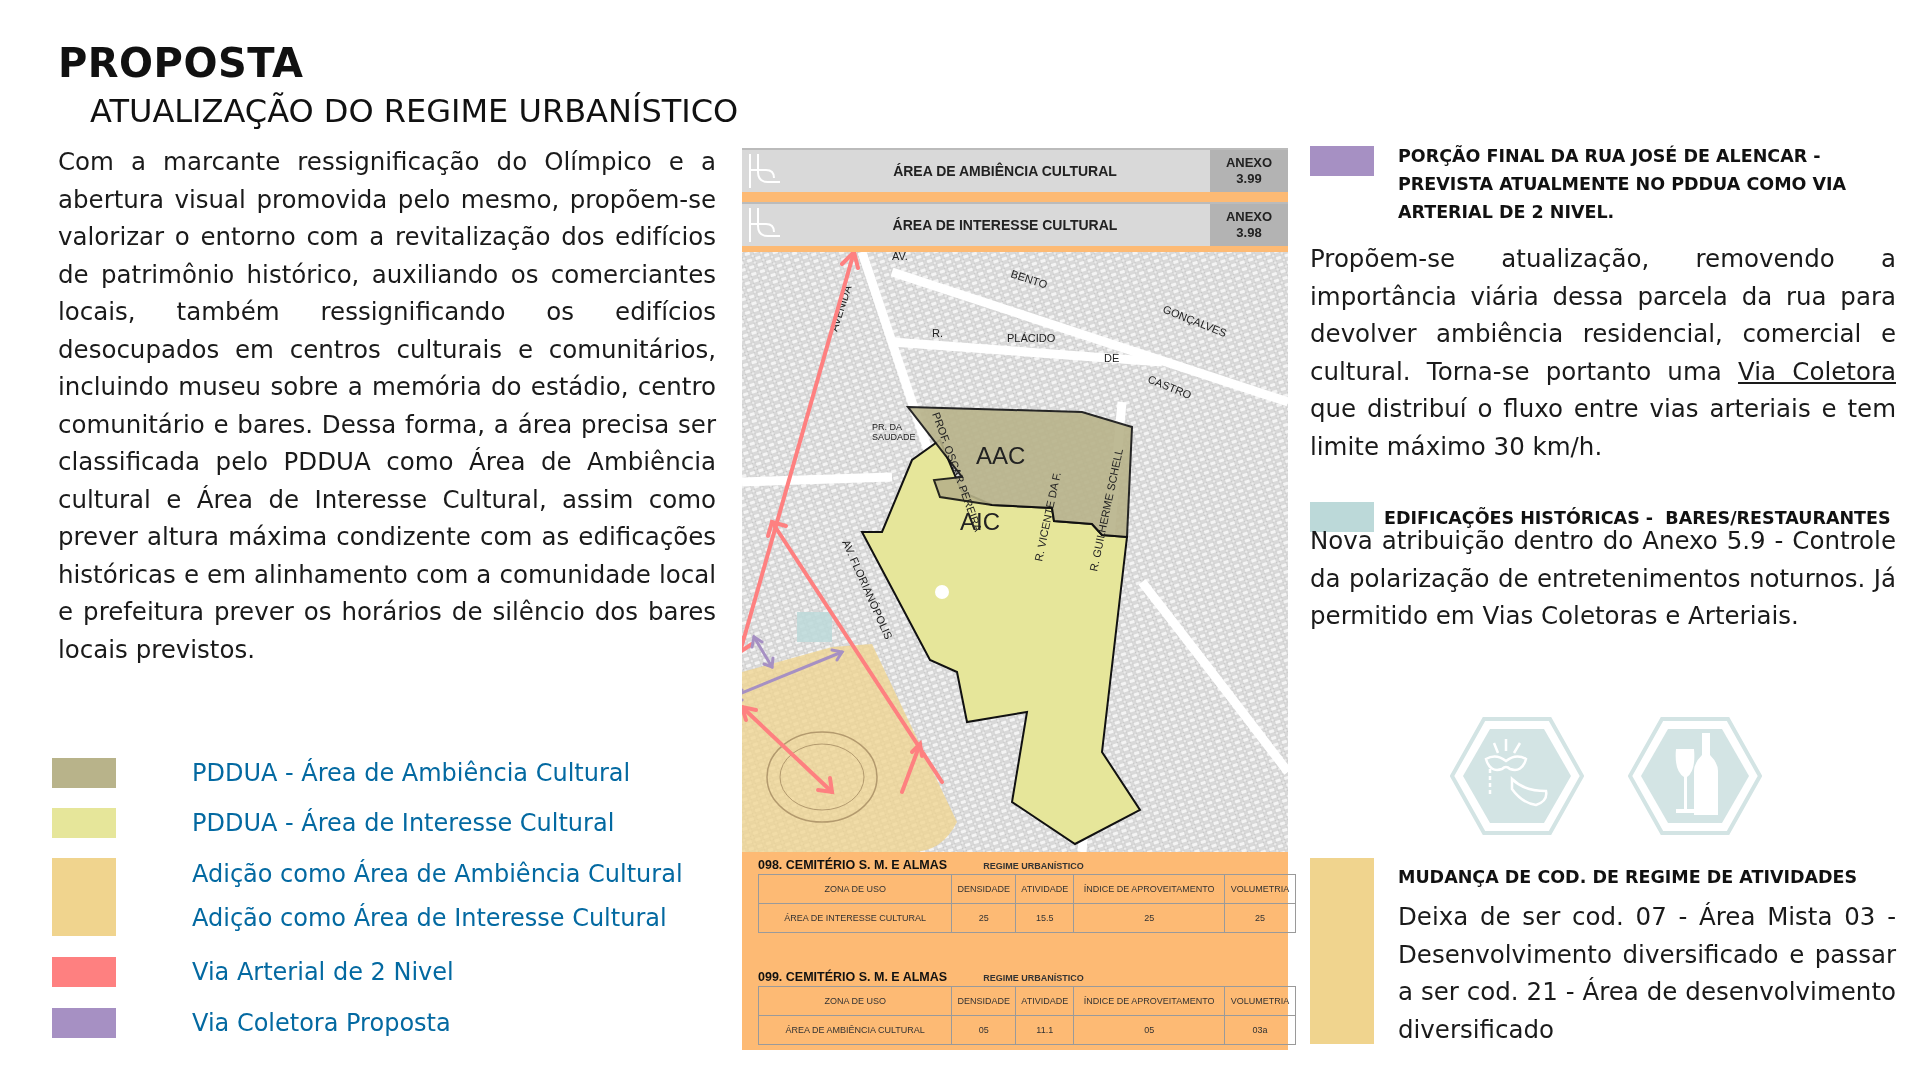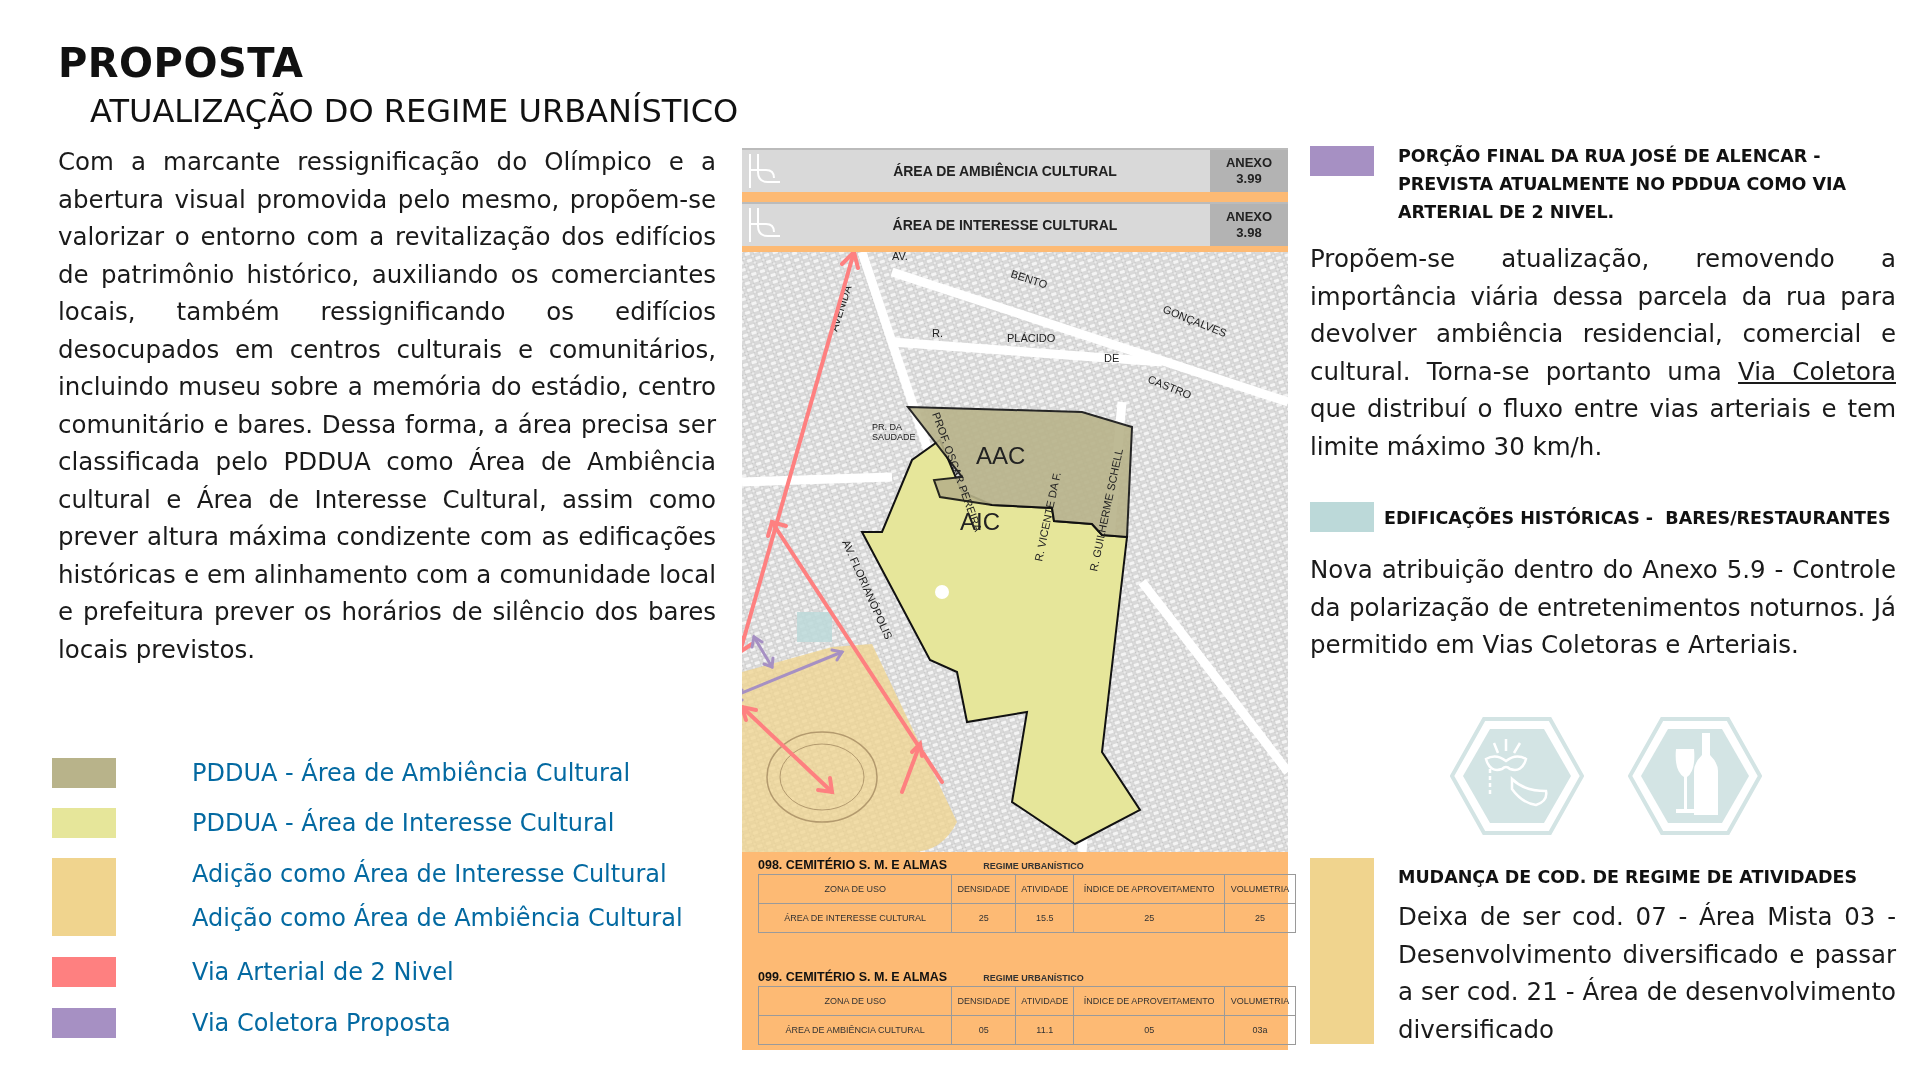--- a/index.html
+++ b/index.html
@@ -49,22 +49,22 @@
     <div class="swatch" style="background:#b8b38a"></div>
     <div class="legend-label">PDDUA - Área de Ambiência Cultural</div>
   </div>
   <div class="legend-row" style="top:808px">
     <div class="swatch" style="background:#e6e69a"></div>
     <div class="legend-label">PDDUA - Área de Interesse Cultural</div>
   </div>
   <div class="legend-row legend-multi" style="top:858px">
     <div class="swatch" style="background:#f0d48e;height:78px"></div>
     <div class="legend-label">
+      <div>Adição como Área de Ambiência Cultural</div>
       <div>Adição como Área de Interesse Cultural</div>
-      <div>Adição como Área de Ambiência Cultural</div>
     </div>
   </div>
   <div class="legend-row" style="top:957px">
     <div class="swatch" style="background:#fe8080"></div>
     <div class="legend-label">Via Arterial de 2 Nivel</div>
   </div>
   <div class="legend-row" style="top:1008px">
     <div class="swatch" style="background:#a690c3"></div>
     <div class="legend-label">Via Coletora Proposta</div>
   </div>
@@ -213,21 +213,21 @@
 
 <div>
   <div class="sec-swatch" style="left:1310px;top:146px;height:30px;background:#a690c3"></div>
   <div class="sec-head" style="left:1398px;top:142px;width:500px">PORÇÃO FINAL DA RUA JOSÉ DE ALENCAR - PREVISTA ATUALMENTE NO PDDUA COMO VIA ARTERIAL DE 2 NIVEL.</div>
   <div class="sec-body" style="left:1310px;top:240px;width:586px"><span>Propõem-se atualização, removendo a importância viária dessa parcela da rua para devolver ambiência residencial, comercial e cultural. Torna-se portanto uma </span><span class="u">Via Coletora</span><span> que distribuí o fluxo entre vias arteriais e tem limite máximo 30 km/h.</span></div>
 </div>
 
 <div>
   <div class="sec-swatch" style="left:1310px;top:502px;height:30px;background:#bcd9d9"></div>
   <div class="sec-head" style="left:1384px;top:504px;width:540px;white-space:pre">EDIFICAÇÕES HISTÓRICAS -  BARES/RESTAURANTES</div>
-  <div class="sec-body" style="left:1310px;top:551px;width:586px">Nova atribuição dentro do Anexo 5.9 - Controle da polarização de entretenimentos noturnos. Já permitido em Vias Coletoras e Arteriais.</div>
+  <div class="sec-body" style="left:1310px;top:522px;width:586px">Nova atribuição dentro do Anexo 5.9 - Controle da polarização de entretenimentos noturnos. Já permitido em Vias Coletoras e Arteriais.</div>
 </div>
 
 <svg class="hex" style="left:1450px;top:717px" viewBox="0 0 134 118">
   <polygon points="34,2 100,2 132,59 100,116 34,116 2,59" fill="none" stroke="#d3e4e4" stroke-width="4"></polygon>
   <polygon points="40,12 94,12 121,59 94,106 40,106 13,59" fill="#d3e4e4"></polygon>
   <g stroke="#fff" stroke-width="2.5" fill="none">
     <path d="M36 42 Q46 36 56 44 Q66 36 76 42 Q72 56 60 52 Q56 48 52 52 Q40 56 36 42 Z"></path>
     <path d="M56 34 L56 22 M48 36 L44 26 M64 36 L70 26"></path>
     <path d="M40 52 L40 78" stroke-dasharray="4 3"></path>
     <path d="M62 62 Q74 74 96 74 Q98 84 86 88 Q72 86 62 72 Z"></path>

